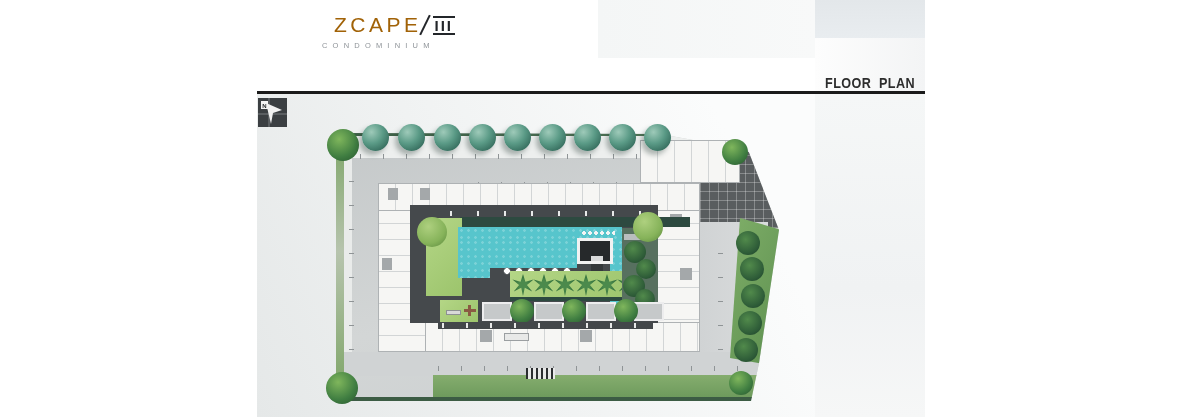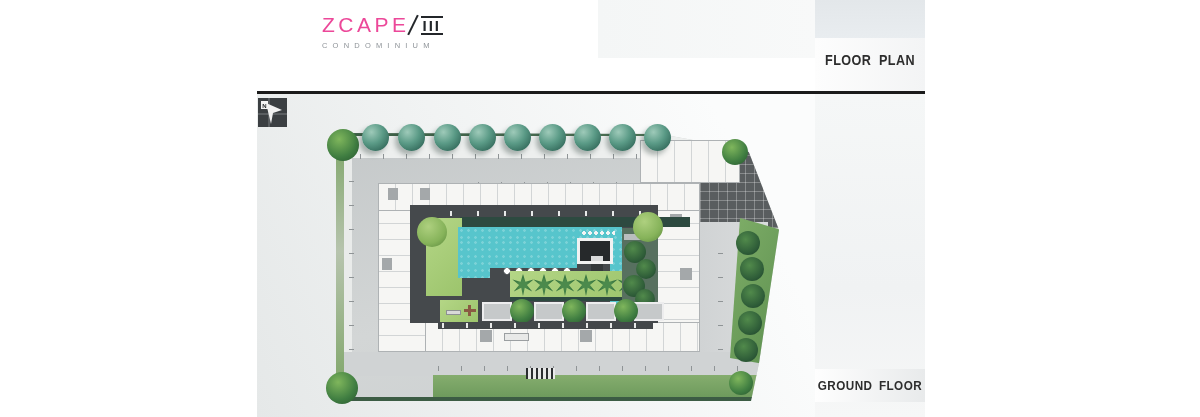--- a/index.html
+++ b/index.html
@@ -8,37 +8,37 @@
   .abs{position:absolute;}
 
   
   .topmid-pale{left:598px;top:0;width:217px;height:58px;background:linear-gradient(90deg,#f4f6f6,#f8f9f9);}
   .topright-gray{left:815px;top:0;width:110px;height:40px;background:linear-gradient(180deg,#e3e7ea,#e9edf0);}
   .master-bar{left:257px;top:58px;width:558px;height:33px;
       background:linear-gradient(90deg,#e2e5e6 0%,#f3f4f4 50%,#fbfcfc 100%);}
   .master-bar .t{position:absolute;left:63px;top:7px;font-size:18px;font-weight:bold;color:#2d2d2d;
       letter-spacing:.5px;word-spacing:7px;transform:scaleX(.88);transform-origin:left;white-space:nowrap;}
   .floorplan-bar{left:815px;top:38px;width:110px;height:53px;
-      background:linear-gradient(90deg,#fdfdfd,#f3f4f5);display:flex;align-items:flex-start;justify-content:center;}
+      background:linear-gradient(90deg,#fdfdfd,#f3f4f5);display:flex;align-items:flex-end;justify-content:center;}
   .floorplan-bar .t{font-size:14px;font-weight:bold;color:#2d2d2d;letter-spacing:.5px;word-spacing:4px;
       transform:scaleX(.9);white-space:nowrap;margin-top:14px;}
   .divider{left:257px;top:91px;width:668px;height:3px;background:#1b1b1b;}
   .main-panel{left:257px;top:94px;width:558px;height:323px;
       background:linear-gradient(245deg,#fbfcfc 15%,#f1f3f3 55%,#e5e8e8 100%);}
   .right-panel{left:815px;top:94px;width:110px;height:323px;
       background:linear-gradient(180deg,#f5f7f7 0%,#f0f2f3 60%,#f6f7f7 100%);}
   .groundfloor-bar{left:815px;top:369px;width:110px;height:33px;
       background:linear-gradient(90deg,#fefefe,#e8eaeb);display:flex;align-items:center;justify-content:center;}
   .groundfloor-bar .t{font-size:13px;font-weight:bold;color:#2d2d2d;letter-spacing:.5px;word-spacing:3px;
       transform:scaleX(.9);white-space:nowrap;}
 
   
   .logo{left:322px;top:13px;width:180px;}
   .logo .row{display:flex;align-items:center;}
-  .logo .word{font-size:21px;letter-spacing:3.5px;color:#ec4899;font-weight:normal;}
+  .logo .word{font-size:21px;letter-spacing:3.5px;color:#a16207;font-weight:normal;margin-left:12px;}
   .logo .slash{width:2px;height:22px;background:#23262a;transform:rotate(26deg);margin:0 7px 0 2px;}
   .logo .numeral{font-size:15px;letter-spacing:2px;color:#23262a;border-top:2px solid #23262a;
       border-bottom:2px solid #23262a;padding:0 2px;line-height:15px;font-weight:bold;}
   .logo .sub{font-size:7.5px;letter-spacing:5.2px;color:#8f9499;margin-top:4px;}
 
   
   .compass{left:258px;top:98px;width:29px;height:29px;}
 
   
   .plan{left:330px;top:118px;width:452px;height:292px;}
@@ -244,17 +244,14 @@
     <div class="tree green" style="left:392px;top:21px;width:26px;height:26px;"></div>
     <div class="tree dark" style="left:406px;top:113px;width:24px;height:24px;"></div>
     <div class="tree dark" style="left:410px;top:139px;width:24px;height:24px;"></div>
     <div class="tree dark" style="left:411px;top:166px;width:24px;height:24px;"></div>
     <div class="tree dark" style="left:408px;top:193px;width:24px;height:24px;"></div>
     <div class="tree dark" style="left:404px;top:220px;width:24px;height:24px;"></div>
     <div class="tree green" style="left:-4px;top:254px;width:32px;height:32px;"></div>
     <div class="tree green" style="left:399px;top:253px;width:24px;height:24px;"></div>
   </div>
 
-  <div class="abs groundfloor-bar">
-    <div class="t">GROUND FLOOR</div>
-  </div>
 
 </div>
 
 </body></html>

